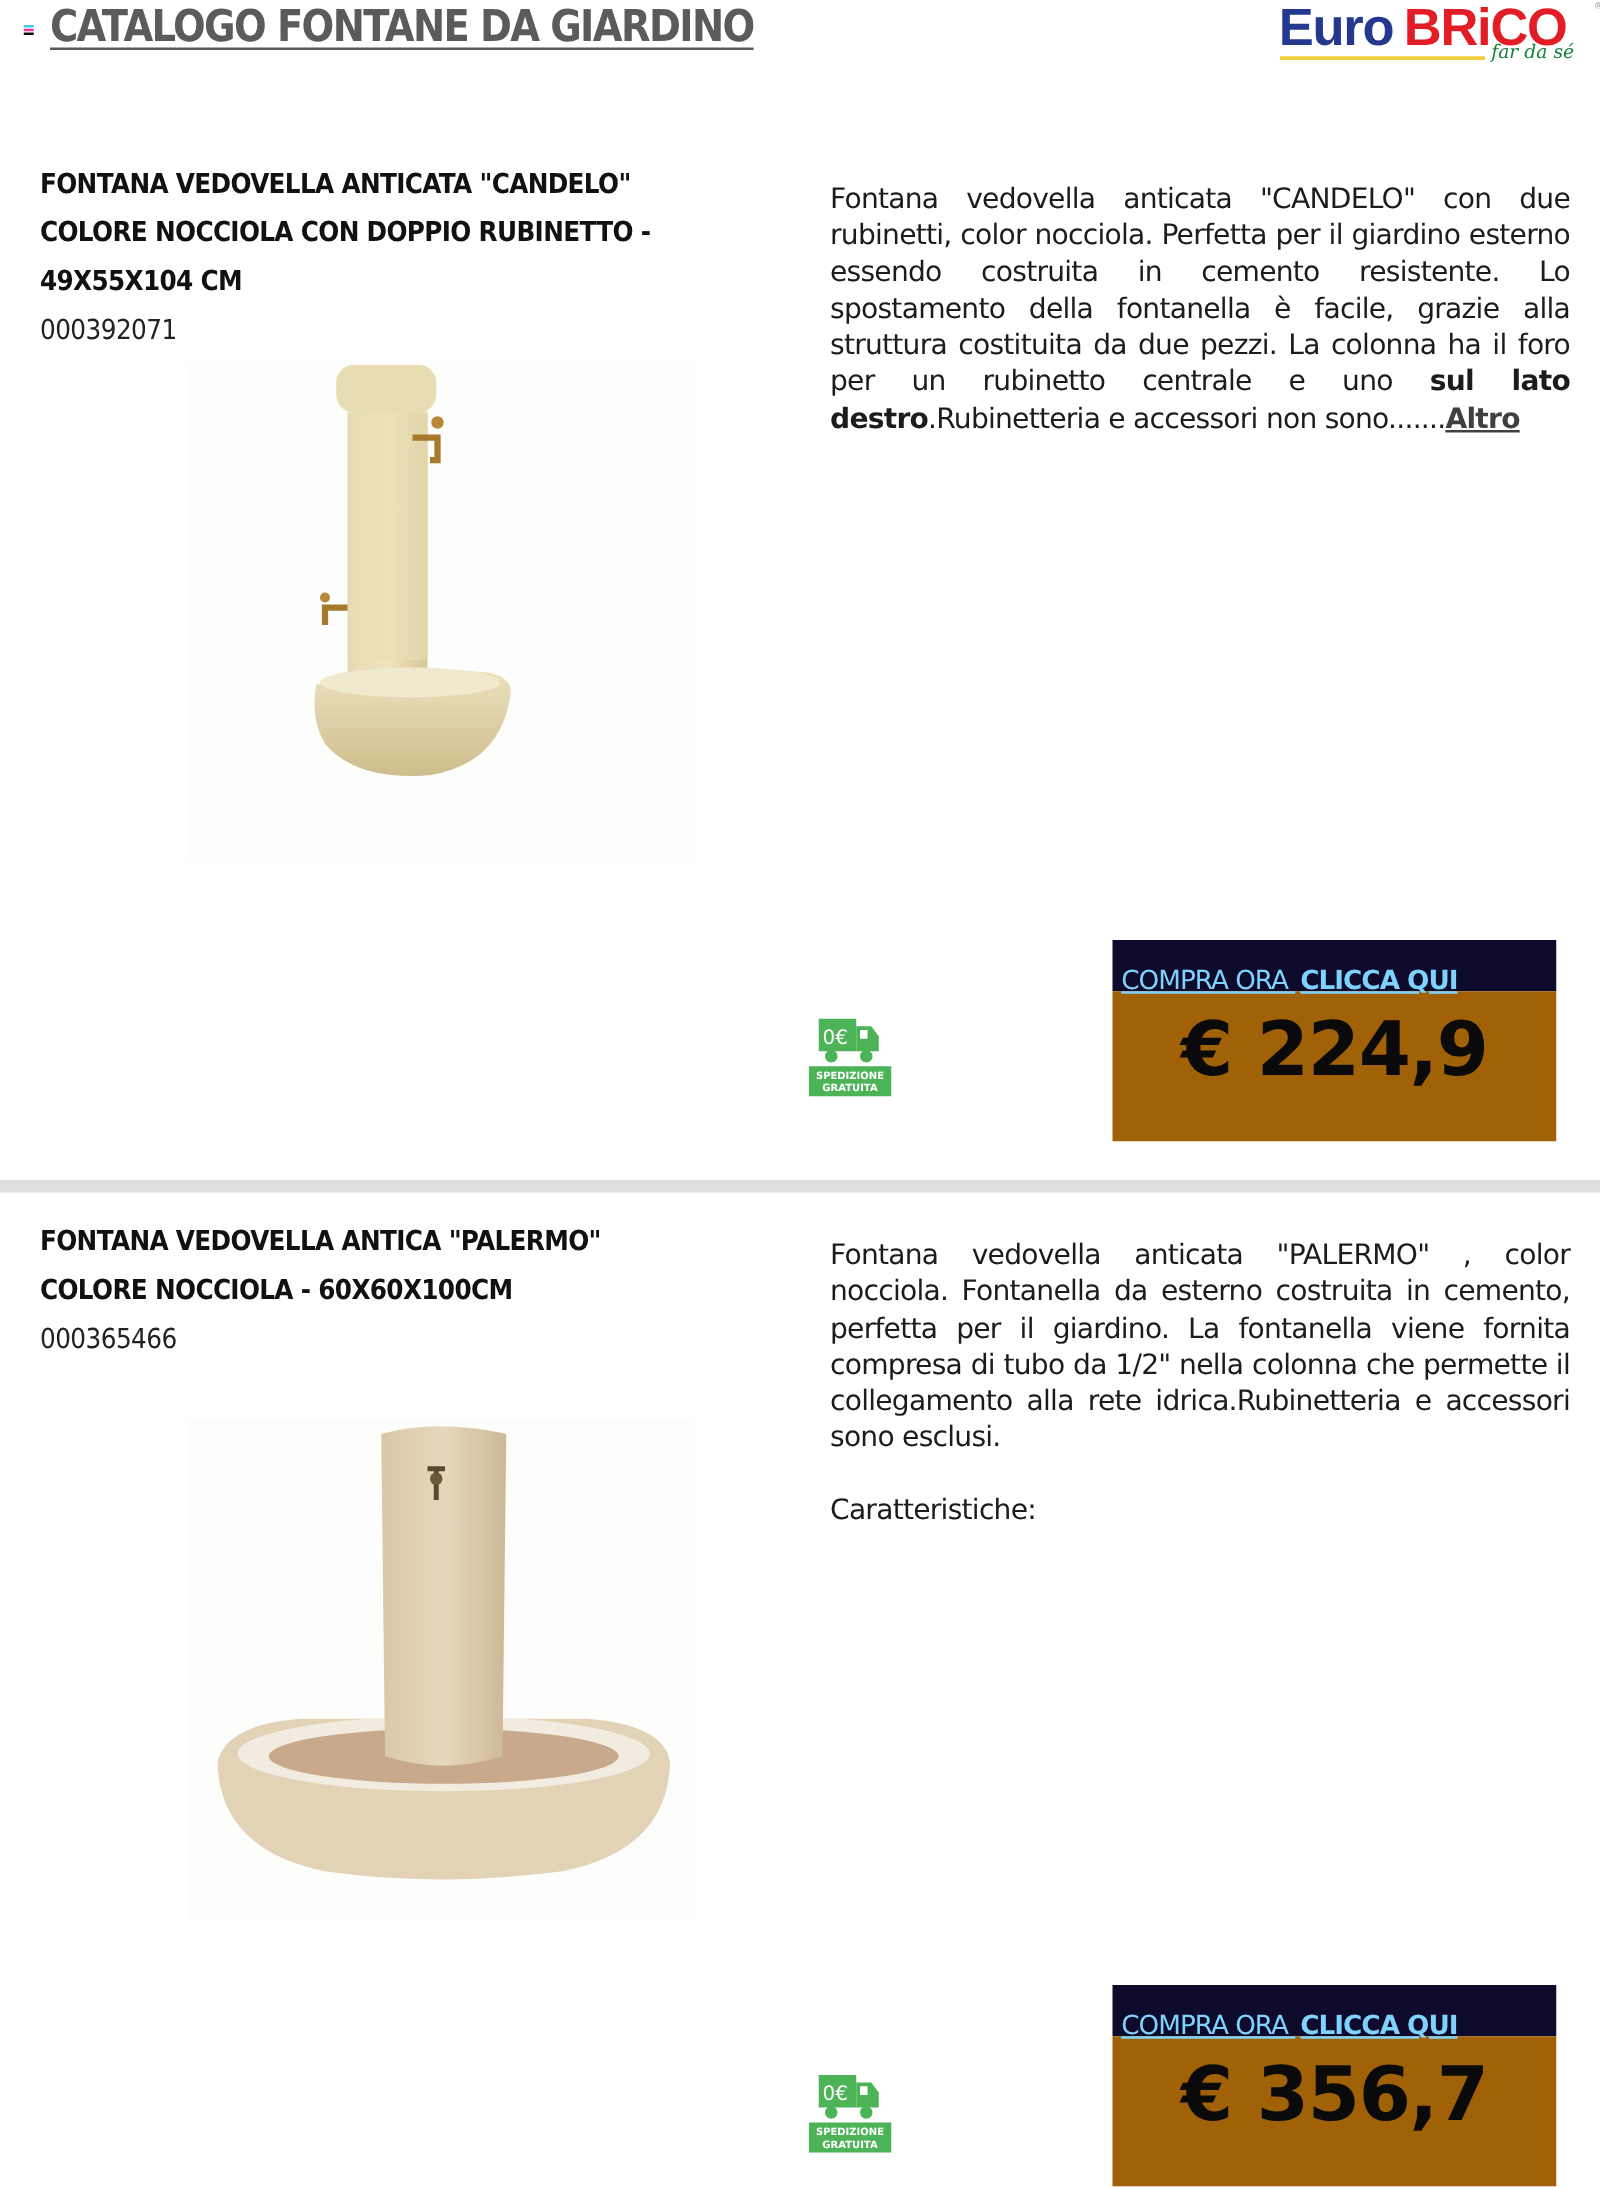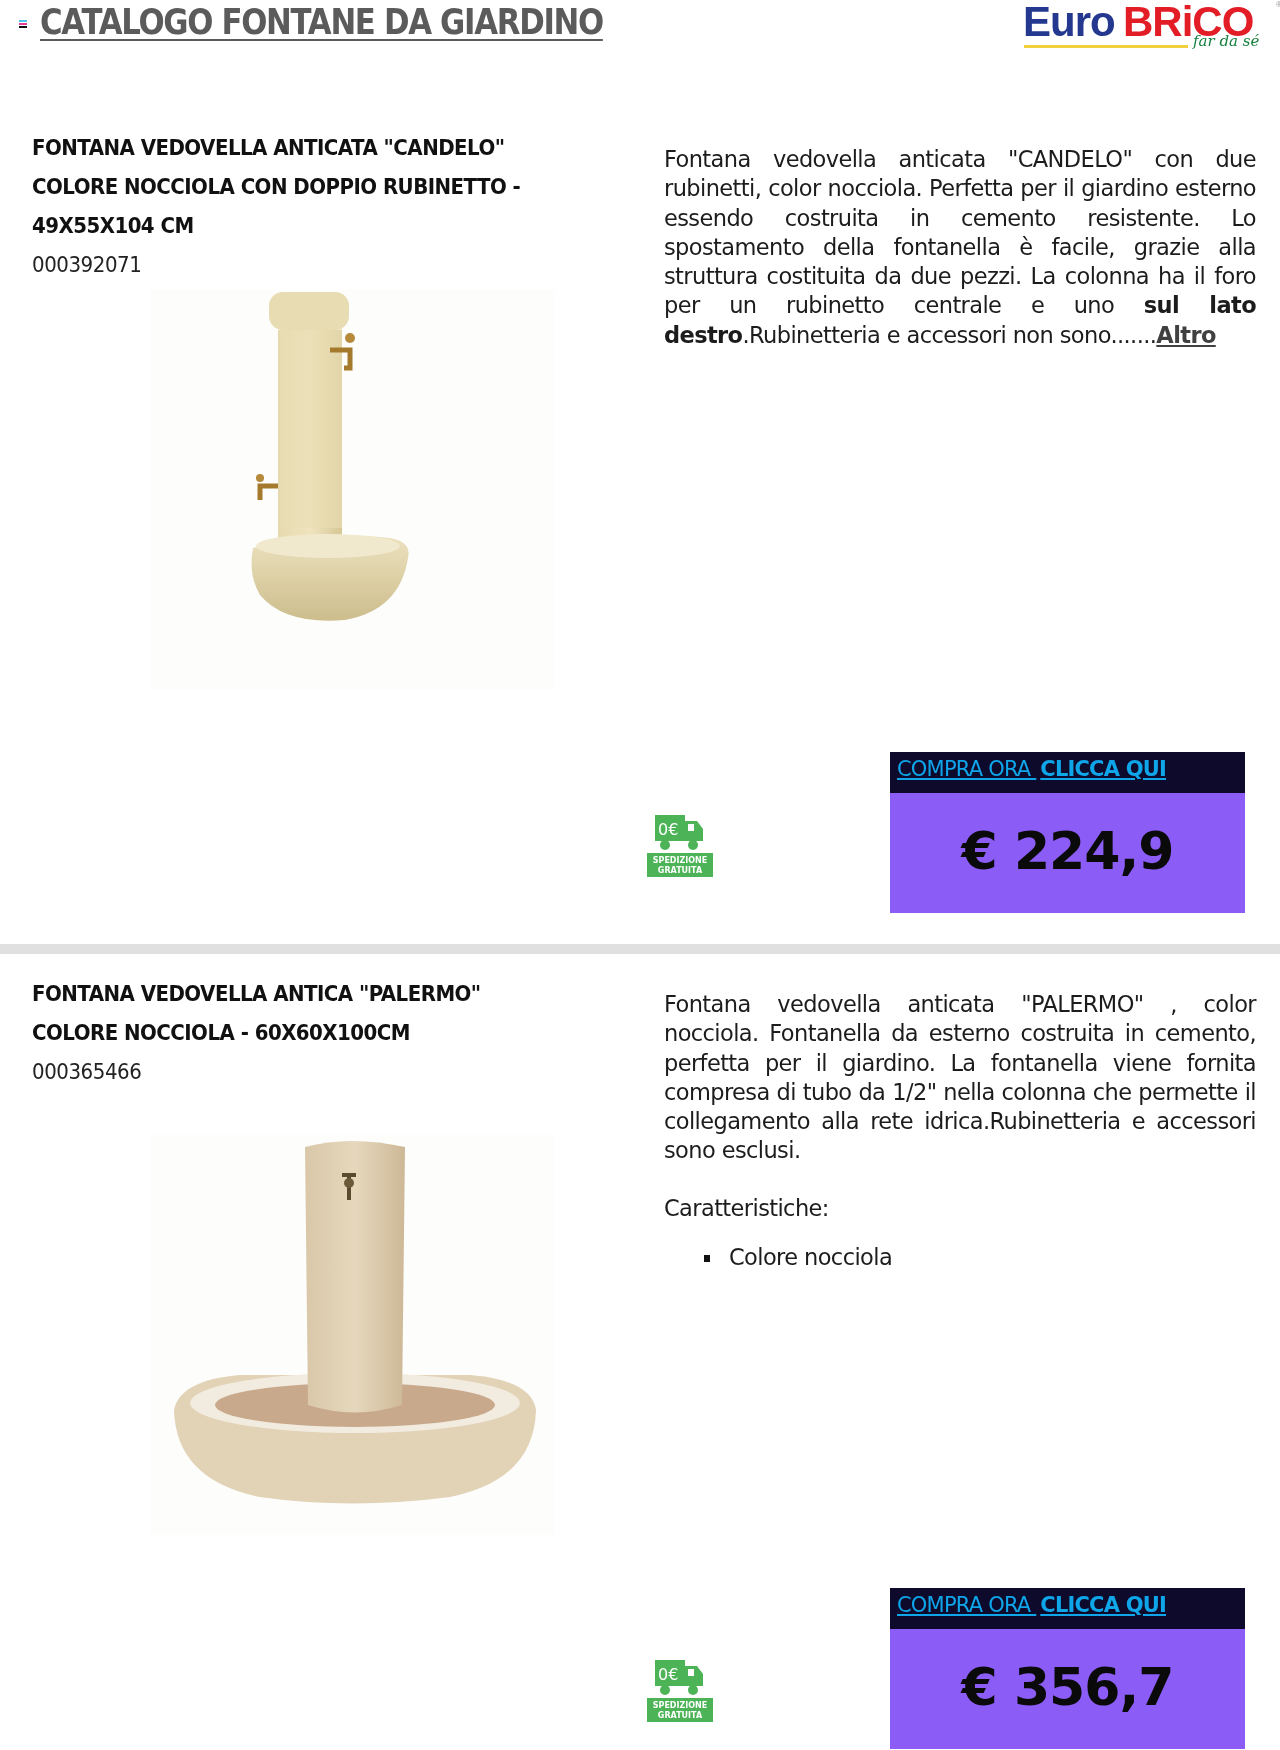--- a/index.html
+++ b/index.html
@@ -44,24 +44,24 @@
   }
   .p-desc b { font-weight: bold; }
   .p-desc .more { font-weight: bold; text-decoration: underline; color: #404040; cursor: pointer; }
   .p-desc .feat-title { margin-top: 28px; }
   .p-desc ul { list-style: none; margin-top: 20px; padding-left: 0; }
   .p-desc li { position: relative; padding-left: 65px; margin-bottom: 18px; }
   .p-desc li::before { content: ""; position: absolute; left: 40px; top: 12px; width: 6px; height: 7px; background: #111; }
 
   .ship-badge { position: absolute; left: 647px; width: 68px; height: 66px; }
   .buy-box { position: absolute; left: 890px; width: 355px; }
-  .buy-head { height: 41px; background: #0e0a2c; padding-left: 7px; padding-top: 5px; font-family: "DejaVu Sans", sans-serif; font-size: 21px; color: #0ea5e9; letter-spacing: -0.8px; white-space: nowrap; }
+  .buy-head { height: 41px; background: #0e0a2c; padding-left: 7px; padding-top: 20px; font-family: "DejaVu Sans", sans-serif; font-size: 21px; color: #7dd3fc; letter-spacing: -0.8px; white-space: nowrap; }
   .buy-head .cta1 { text-decoration: underline; font-weight: normal; cursor: pointer; }
   .buy-head .cta2 { text-decoration: underline; font-weight: bold; cursor: pointer; margin-left: 4px; }
-  .buy-price { height: 120px; background: #8b5cf6; text-align: center; padding-top: 28px; font-family: "DejaVu Sans", sans-serif; font-weight: bold; font-size: 52px; color: #0a0a0a; letter-spacing: -1px; }
+  .buy-price { height: 120px; background: #a16207; text-align: center; padding-top: 12px; font-family: "DejaVu Sans", sans-serif; font-weight: bold; font-size: 60px; color: #0a0a0a; letter-spacing: -1px; }
 
   .separator { position: absolute; left: 0; top: 944px; width: 1280px; height: 10px; background: #e0e0e0; }
 </style>
 </head>
 <body>
 
 <div class="header">
   <div class="cmyk-mark">
     <span style="background:#49c5ef"></span>
     <span style="background:#e23d97"></span>
@@ -153,21 +153,20 @@
       <path d="M155 12 Q200 0 255 12 L252 270 Q205 285 158 270Z" fill="url(#stone2)"></path>
       <path d="M192 40 l14 0 M199 40 l0 25" stroke="#5a4a2e" stroke-width="4" fill="none"></path>
       <circle cx="199" cy="48" r="5" fill="#6b5a3a"></circle>
     </svg>
   </div>
 
   <div class="p-desc" style="top:990px">
     <div>Fontana vedovella anticata "PALERMO" , color nocciola. Fontanella da esterno costruita in cemento, perfetta per il giardino. La fontanella viene fornita compresa di tubo da 1/2" nella colonna che permette il collegamento alla rete idrica.Rubinetteria e accessori sono esclusi.</div>
     <div class="feat-title">Caratteristiche:</div>
     <ul>
-      <li>Colore nocciola</li>
     </ul>
   </div>
 
   <div class="ship-badge" style="top:1658px">
     <svg width="68" height="66" viewBox="0 0 68 66">
       <rect x="8" y="2" width="30" height="26" fill="#4cb357"></rect>
       <path d="M38 8 h12 l6 8 v12 h-18z" fill="#4cb357"></path>
       <rect x="41" y="11" width="6" height="7" fill="#fff"></rect>
       <circle cx="18" cy="32" r="5" fill="#4cb357"></circle>
       <circle cx="46" cy="32" r="5" fill="#4cb357"></circle>

